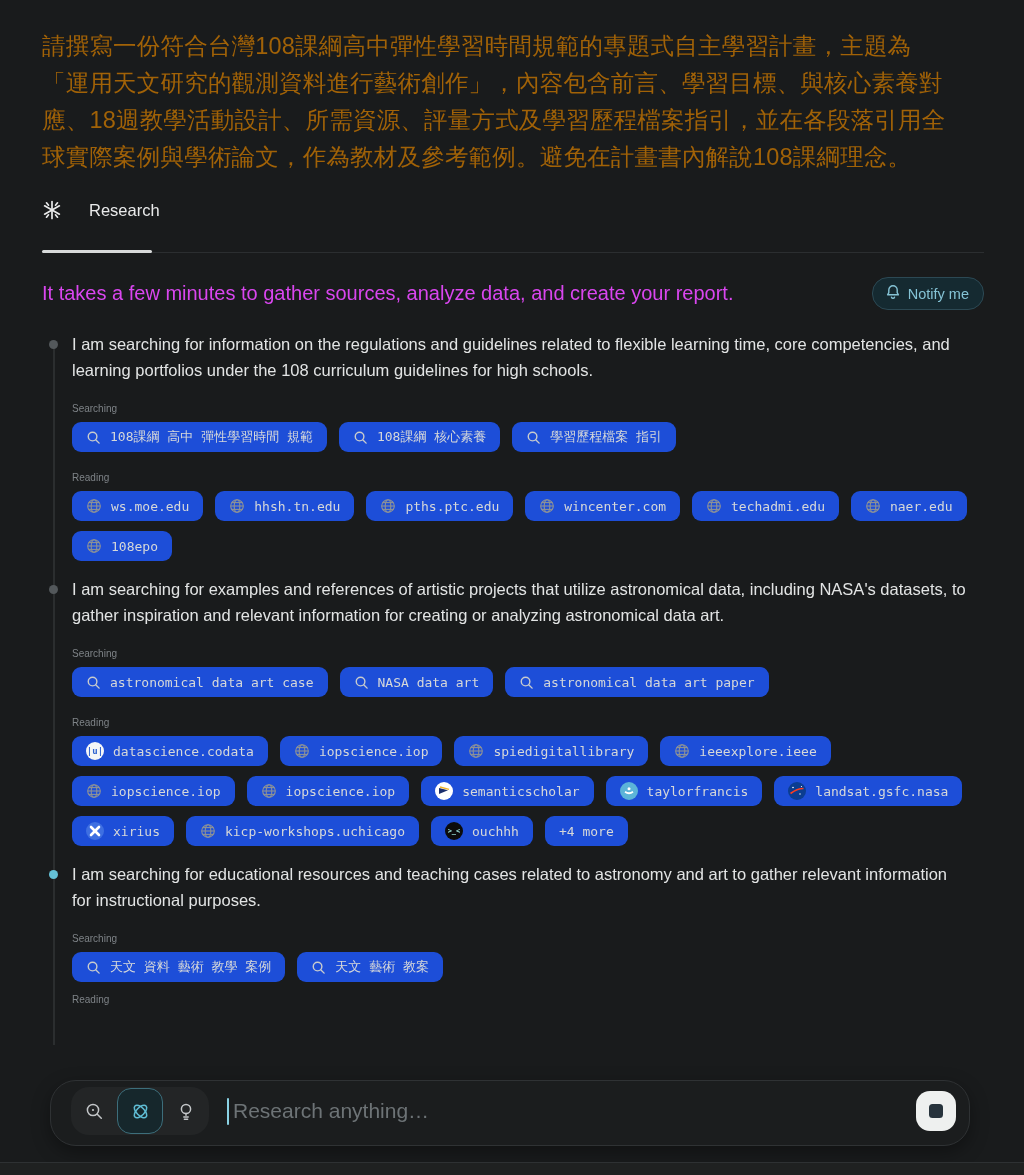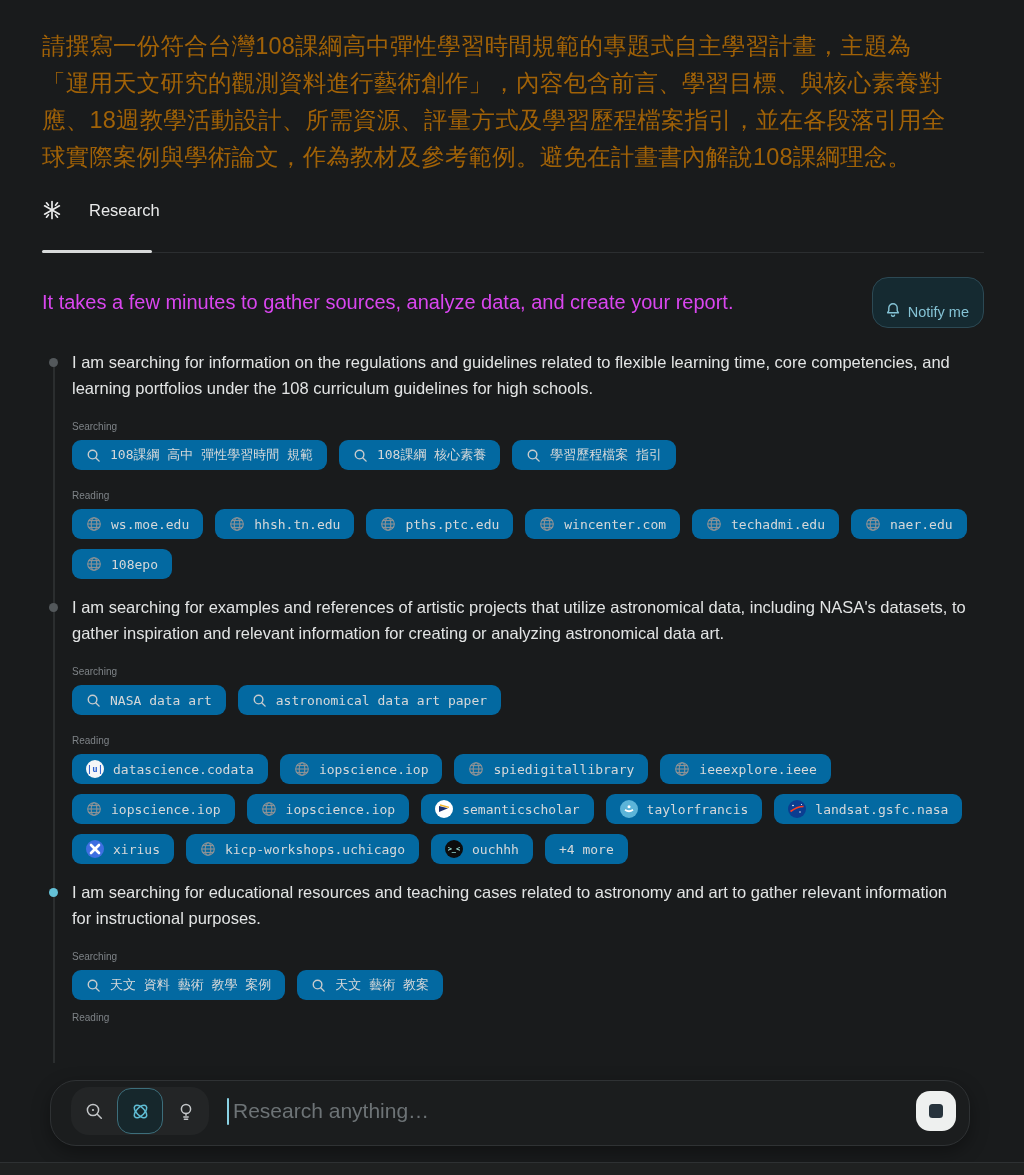--- a/index.html
+++ b/index.html
@@ -27,21 +27,21 @@
   .tab-rule .active-underline {
     position:absolute; left:0; top:-2px; width:110px; height:3px;
     background:#d8dada; border-radius:2px;
   }
 
   
   .status-row { margin-top:24px; display:flex; align-items:center; justify-content:space-between; }
   .status-text { font-size:20px; color:#d946ef;text-align:right; }
   .notify-btn {
     display:inline-flex; align-items:center; gap:7px;
-    padding:24px 14px 6px 12px; border-radius:16px;
+    padding:6px 14px 6px 12px; border-radius:16px;
     background:#152a31; border:1px solid #2c4954;
     color:#85c3d5; font-size:14.5px; cursor:pointer;
   }
 
   
   .steps { margin-top:22px; position:relative; padding-left:30px; }
   .steps::before {
     content:""; position:absolute; left:11px; top:14px; bottom:-40px;
     width:1.5px; background:#2b2e2f;
   }
@@ -50,21 +50,21 @@
     position:absolute; left:-23px; top:8px; width:9px; height:9px;
     border-radius:50%; background:#53585b;
   }
   .bullet.active { background:#64c1d7; }
   .step-text { font-size:16.5px; line-height:25.5px; color:#e2e4e4; max-width:895px; }
   .sub-label { margin-top:20px; font-size:10px; color:#7e8387; }
   .sub-label.clipped { margin-top:12px; }
   .chip-row { margin-top:8px; display:flex; flex-wrap:wrap; gap:10px 12px; max-width:900px; }
   .chip {
     display:inline-flex; align-items:center; gap:9px; height:30px;
-    padding:0 14px; border-radius:9px; background:#0369a1;
+    padding:0 14px; border-radius:9px; background:#1d4ed8;
     font-family:"DejaVu Sans Mono","Liberation Mono",monospace;
     font-size:13px; color:#d6d8d9; white-space:nowrap; cursor:pointer;text-align:center;
   }
   .chip svg { display:block; flex:none; }
   .fav {
     width:18px; height:18px; border-radius:50%; flex:none;
     display:inline-flex; align-items:center; justify-content:center; overflow:hidden;
   }
   .fav svg { width:18px; height:18px; }
   .fav-text { font-weight:bold; line-height:1; }
@@ -252,20 +252,27 @@
     <div class="step">
       <span class="bullet"></span>
       <div class="step-text">I am searching for examples and references of artistic projects that utilize astronomical data, including NASA's datasets, to gather inspiration and relevant information for creating or analyzing astronomical data art.</div>
       <div class="sub-label">Searching</div>
       <div class="chip-row">
         <span class="chip">
             <svg width="15" height="15" viewBox="0 0 16 16" fill="none" stroke="#c8cbcd" stroke-width="1.5" stroke-linecap="round">
               <circle cx="7" cy="7" r="4.6"></circle>
               <line x1="10.6" y1="10.6" x2="14" y2="14"></line>
             </svg>
+            <span>astronomical data art case</span>
+          </span>
+        <span class="chip">
+            <svg width="15" height="15" viewBox="0 0 16 16" fill="none" stroke="#c8cbcd" stroke-width="1.5" stroke-linecap="round">
+              <circle cx="7" cy="7" r="4.6"></circle>
+              <line x1="10.6" y1="10.6" x2="14" y2="14"></line>
+            </svg>
             <span>NASA data art</span>
           </span>
         <span class="chip">
             <svg width="15" height="15" viewBox="0 0 16 16" fill="none" stroke="#c8cbcd" stroke-width="1.5" stroke-linecap="round">
               <circle cx="7" cy="7" r="4.6"></circle>
               <line x1="10.6" y1="10.6" x2="14" y2="14"></line>
             </svg>
             <span>astronomical data art paper</span>
           </span>
       </div>

